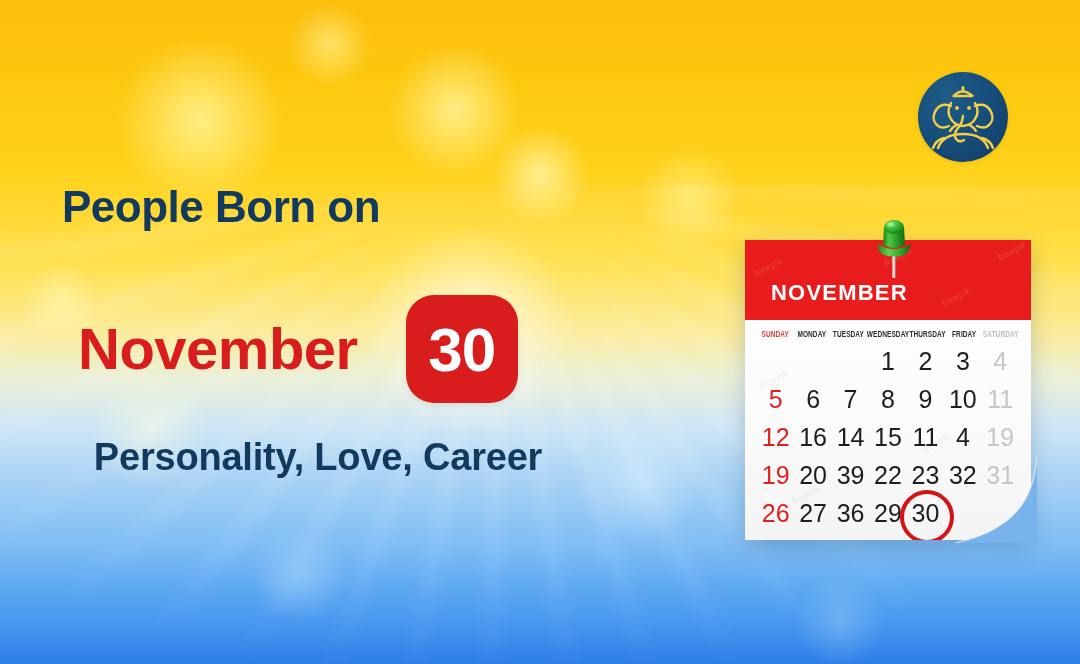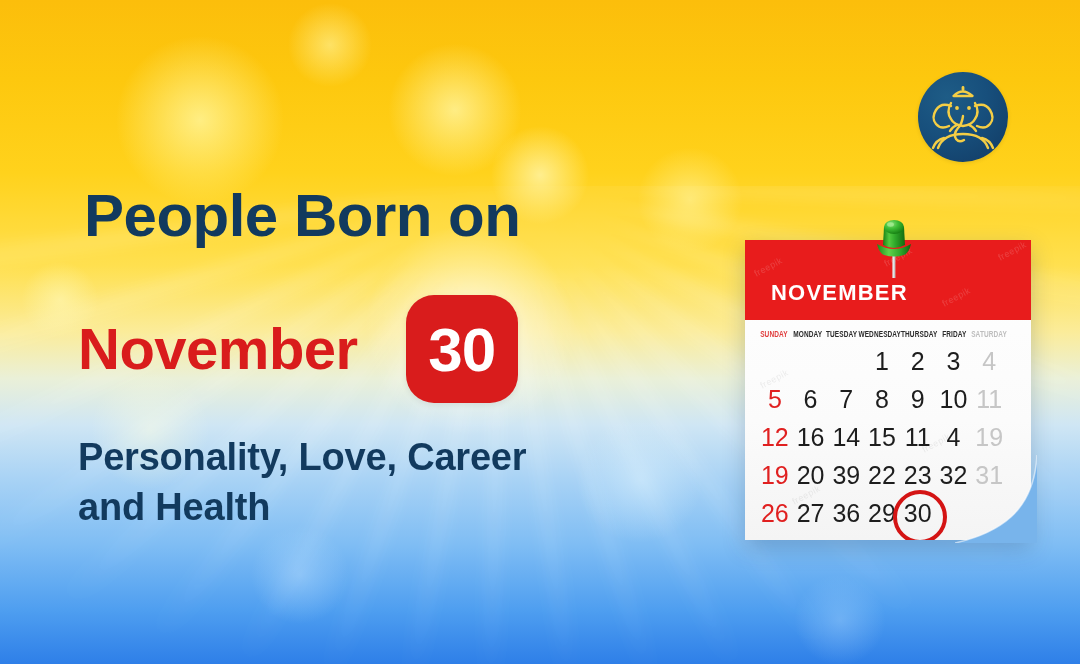--- a/index.html
+++ b/index.html
@@ -66,42 +66,42 @@
   .logo {
     position:absolute; left:918px; top:72px;
     width:90px; height:90px; border-radius:50%;
     background:radial-gradient(circle at 32% 28%, #1E5C86 0%, #174F7C 45%, #123A63 100%);
     box-shadow:0 1px 4px rgba(0,0,0,.10);
   }
   .logo svg { display:block; width:90px; height:90px; }
 
   
   .headline {
-    position:absolute; left:84px; top:184px;
-    font-size:60px; font-weight:bold; letter-spacing:-0.5px;
+    position:absolute; left:62px; top:184px;
+    font-size:44px; font-weight:bold; letter-spacing:-0.5px;
     color:#123A5E; line-height:1.06; white-space:nowrap;
   }
   .monthline {
     position:absolute; left:78px; top:295px;
     display:flex; align-items:center; gap:48px;
   }
   .month-word {
     font-size:58px; font-weight:bold; color:#D91C1C;
     letter-spacing:-0.5px; line-height:1;
   }
   .day-badge {
     width:112px; height:108px; border-radius:28px;
     background:#D91C1C;
     display:flex; align-items:center; justify-content:center;
     color:#ffffff; font-size:62px; font-weight:bold; letter-spacing:-1px;
     box-shadow:0 2px 6px rgba(0,0,0,.08);
   }
   .subhead {
     position:absolute; left:78px; top:432px; width:480px;
-    text-align:left;
+    text-align:center;
     font-size:38px; font-weight:bold; color:#123A5E;
     line-height:1.32; letter-spacing:-0.2px;
   }
 
   
   .cal-wrap { position:absolute; left:745px; top:240px; width:286px; height:300px; }
   .cal-shadow {
     position:absolute; inset:0;
     border-radius:2px 2px 2px 2px;
     box-shadow:0 8px 22px rgba(40,70,110,.26);
@@ -118,21 +118,21 @@
   .cal-header .mon {
     color:#fff; font-size:22px; font-weight:bold; letter-spacing:1.2px;
     padding:0 0 14px 26px;
   }
   .watermark {
     position:absolute; color:rgba(255,255,255,.16); font-size:9px;
     letter-spacing:.5px; pointer-events:none; user-select:none;
   }
   .wm-dark { color:rgba(120,120,120,.13); }
 
-  .cal-body { position:relative; padding:10px 24px 0 12px; }
+  .cal-body { position:relative; padding:10px 12px 0 12px; }
   .dow { display:grid; grid-template-columns:repeat(7,1fr); margin-bottom:6px; }
   .dow span {
     font-size:6.5px; font-weight:bold; letter-spacing:.1px;
     text-align:center; transform:scaleY(1.25); color:#2B2B2B;
   }
   .dow span.sun { color:#E03C3C; }
   .dow span.sat { color:#BDBDBD; }
 
   .grid { display:grid; grid-template-columns:repeat(7,1fr); row-gap:2px; }
   .cell {
@@ -192,21 +192,20 @@
 
 <div class="headline">People Born on</div>
 
 <div class="monthline">
   <div class="month-word">November</div>
   <div class="day-badge">30</div>
 </div>
 
 <div class="subhead">
   <div>Personality, Love, Career</div>
-  <div>and Health</div>
 </div>
 
 <div class="cal-wrap">
   <div class="cal-shadow"></div>
   <div class="cal" id="cal-card">
 
     <div class="cal-header">
       <div class="mon">NOVEMBER</div>
       <span class="watermark" style="left:8px;  top:22px;  transform:rotate(-28deg);">freepik</span>
       <span class="watermark" style="left:138px; top:12px;  transform:rotate(-28deg);">freepik</span>

